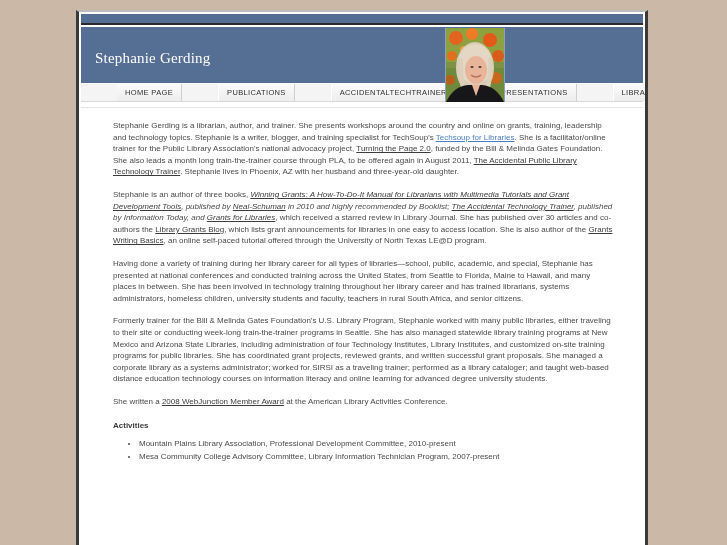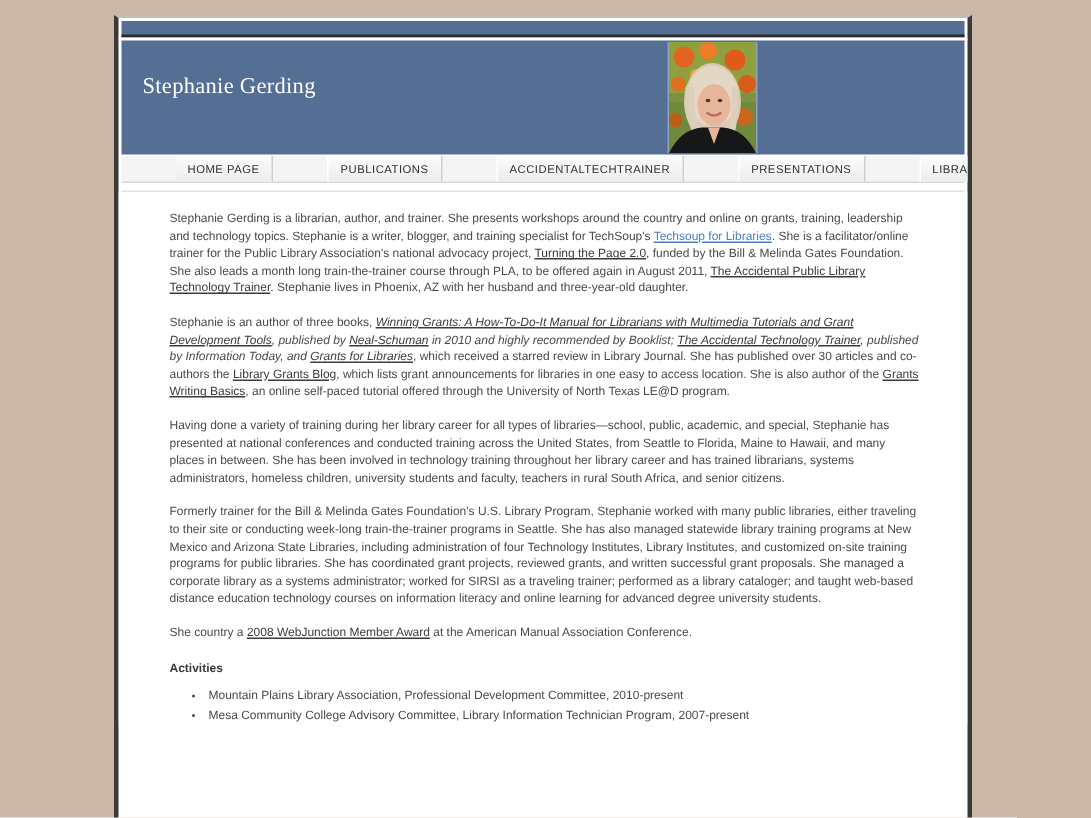--- a/index.html
+++ b/index.html
@@ -35,21 +35,21 @@
     background: #546f93;
     margin: 2px 2px 0 2px;
     border-bottom: 2px solid #2b2b2b;
   }
   .header-gap {
     height: 2px;
     background: #ffffff;
   }
   .header-main {
     position: relative;
-    height: 76px;
+    height: 56px;
     background: #546f93;
     margin: 0 2px;
     display: flex;
     align-items: flex-start;
   }
   .site-title {
     color: #ffffff;
     font-family: "Liberation Serif", serif;
     font-size: 15px;
     letter-spacing: 0.2px;
@@ -217,21 +217,21 @@
 
     <p class="body-para"><span>Stephanie Gerding is a librarian, author, and trainer. She presents workshops around the country and online on grants, training, leadership and technology topics. Stephanie is a writer, blogger, and training specialist for TechSoup's </span><a class="link-blue" href="#">Techsoup for Libraries</a><span>. She is a facilitator/online trainer for the Public Library Association's national advocacy project, </span><a class="link-dark" href="#">Turning the Page 2.0</a><span>, funded by the Bill &amp; Melinda Gates Foundation. She also leads a month long train-the-trainer course through PLA, to be offered again in August 2011, </span><a class="link-dark" href="#">The Accidental Public Library Technology Trainer</a><span>. Stephanie lives in Phoenix, AZ with her husband and three-year-old daughter.</span></p>
 
     <p class="body-para"><span>Stephanie is an author of three books, </span><a class="link-dark ital" href="#">Winning Grants: A How-To-Do-It Manual for Librarians with Multimedia Tutorials and Grant Development Tools</a><span class="ital">, published by </span><a class="link-dark ital" href="#">Neal-Schuman</a><span class="ital"> in 2010 and highly recommended by Booklist; </span><a class="link-dark ital" href="#">The Accidental Technology Trainer</a><span class="ital">, published by Information Today, and </span><a class="link-dark ital" href="#">Grants for Libraries</a><span>, which received a starred review in Library Journal. She has published over 30 articles and co-authors the </span><a class="link-dark" href="#">Library Grants Blog</a><span>, which lists grant announcements for libraries in one easy to access location. She is also author of the </span><a class="link-dark" href="#">Grants Writing Basics</a><span>, an online self-paced tutorial offered through the University of North Texas LE@D program.</span></p>
 
     <p class="body-para">Having done a variety of training during her library career for all types of libraries—school, public, academic, and special, Stephanie has presented at national conferences and conducted training across the United States, from Seattle to Florida, Maine to Hawaii, and many places in between. She has been involved in technology training throughout her library career and has trained librarians, systems administrators, homeless children, university students and faculty, teachers in rural South Africa, and senior citizens.</p>
 
     <p class="body-para">Formerly trainer for the Bill &amp; Melinda Gates Foundation's U.S. Library Program, Stephanie worked with many public libraries, either traveling to their site or conducting week-long train-the-trainer programs in Seattle. She has also managed statewide library training programs at New Mexico and Arizona State Libraries, including administration of four Technology Institutes, Library Institutes, and customized on-site training programs for public libraries. She has coordinated grant projects, reviewed grants, and written successful grant proposals. She managed a corporate library as a systems administrator; worked for SIRSI as a traveling trainer; performed as a library cataloger; and taught web-based distance education technology courses on information literacy and online learning for advanced degree university students.</p>
 
 
-    <p class="body-para"><span>She country a </span><a class="link-dark" href="#">2008 WebJunction Member Award</a><span> at the American Manual Association Conference.</span></p>
+    <p class="body-para"><span>She written a </span><a class="link-dark" href="#">2008 WebJunction Member Award</a><span> at the American Library Activities Conference.</span></p>
 
     <h3 class="section-head">Activities</h3>
 
     <ul class="activity-list">
       <li>Mountain Plains Library Association, Professional Development Committee, 2010-present</li>
       <li>Mesa Community College Advisory Committee, Library Information Technician Program, 2007-present</li>
 
     </ul>
 
   </div>

